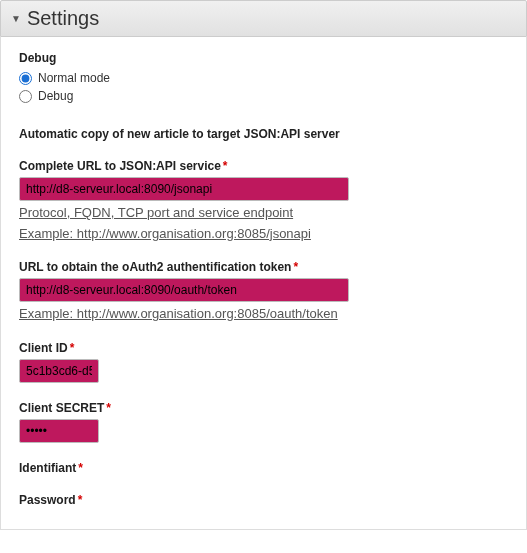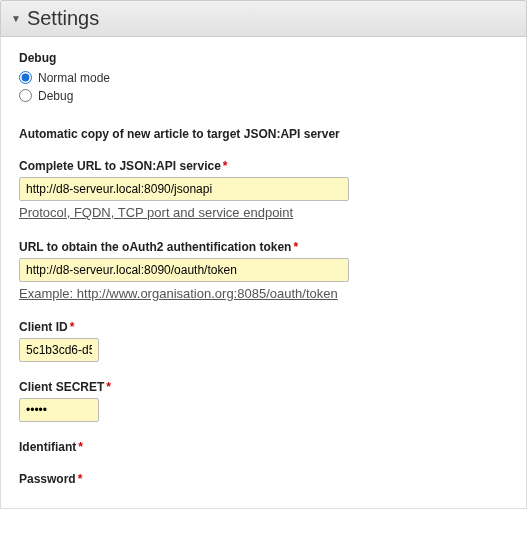--- a/index.html
+++ b/index.html
@@ -38,21 +38,21 @@
     .group-label {
       font-weight: bold;
       font-size: 12px;
       margin-top: 10px;
       margin-bottom: 6px;
       color: #222;
     }
     .group-label:first-child { margin-top: 0; }
     .radio-row {
       display: flex;
-      align-items: flex-start;
+      align-items: flex-end;
       margin-bottom: 4px;
       font-size: 12px;
     }
     .radio-row input[type=radio] {
       margin-right: 6px;
       accent-color: #1a6fd4;
     }
     .field-label {
       font-weight: bold;
       font-size: 12px;
@@ -60,21 +60,21 @@
       margin-bottom: 4px;
       color: #222;
     }
     .req { color: #d40000; margin-left: 2px; }
     input[type=text], input[type=password] {
       border: 1px solid #bbb;
       padding: 4px 6px;
       font-size: 12px;
       font-family: inherit;
       border-radius: 2px;
-      background: #fef9c3;
+      background: #be185d;
     }
     .wide { width: 330px; }
     .narrow { width: 80px; }
     .help {
       font-size: 13px;
       color: #555;
       margin-top: 3px;
       line-height: 1.35;
       text-decoration: underline;
     }
@@ -102,20 +102,21 @@
 
   <div class="spacer"></div>
 
   <div class="group-label">Automatic copy of new article to target JSON:API server</div>
 
   <div class="field-label">
     <span>Complete URL to JSON:API service</span><span class="req">*</span>
   </div>
   <input type="text" class="wide" value="http://d8-serveur.local:8090/jsonapi" style="">
   <div class="help">Protocol, FQDN, TCP port and service endpoint</div>
+  <div class="help">Example: http://www.organisation.org:8085/jsonapi</div>
 
   <div class="field-label">
     <span>URL to obtain the oAuth2 authentification token</span><span class="req">*</span>
   </div>
   <input type="text" class="wide" value="http://d8-serveur.local:8090/oauth/token" style="">
   <div class="help">Example: http://www.organisation.org:8085/oauth/token</div>
 
   <div class="field-label">
     <span>Client ID</span><span class="req">*</span>
   </div>

